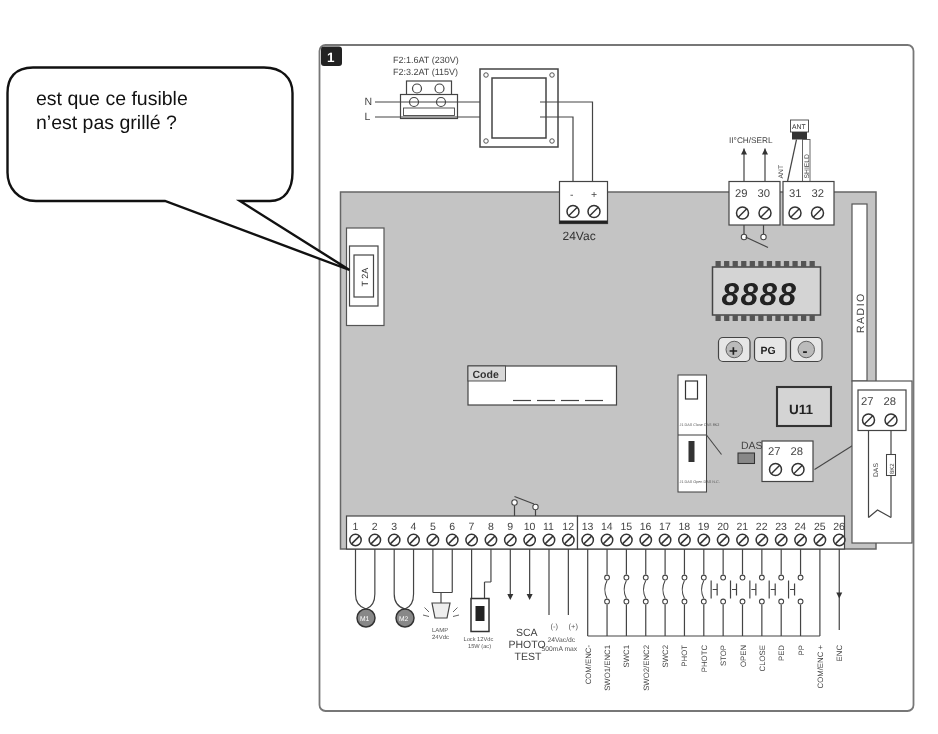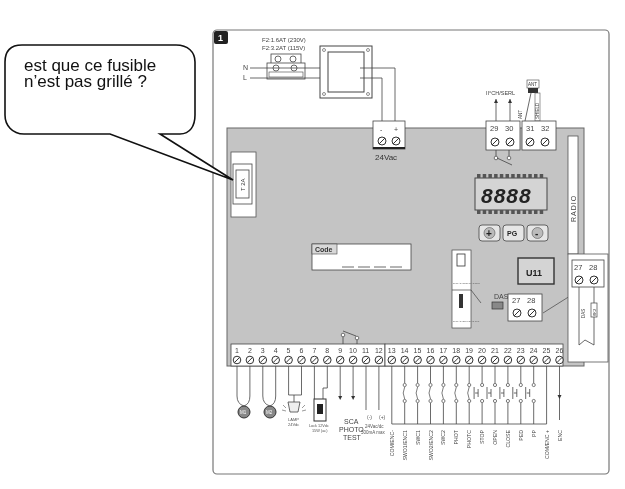--- a/index.html
+++ b/index.html
@@ -1,18 +1,18 @@
 <!DOCTYPE html>
 <html><head>
 <meta charset="utf-8">
 <style>
   html, body { margin:0; padding:0; background:#ffffff; }
   body { width:625px; height:489px; position:relative; overflow:hidden; font-family:"Liberation Sans", sans-serif; }
   #diagram { position:absolute; left:0; top:0; }
-  .callout-text { position:absolute; left:24px; top:58px; font-family:"Liberation Sans", sans-serif; font-size:17px; line-height:16px; color:#111; white-space:pre; }
+  .callout-text { position:absolute; left:24px; top:58px; font-family:"Liberation Sans", sans-serif; font-size:13px; line-height:16px; color:#111; white-space:pre; }
   svg text { font-family:"Liberation Sans", sans-serif; }
 </style>
 </head>
 <body>
 
 <svg id="diagram" width="625" height="489" viewBox="0 0 625 489">
 
   <rect x="213" y="30" width="396" height="444" rx="4" fill="#fff" stroke="#777" stroke-width="1.2"></rect>
   <rect x="214" y="31" width="14" height="13" rx="2" fill="#222"></rect>
   <text x="218" y="41" font-size="9" font-weight="bold" fill="#fff">1</text>

